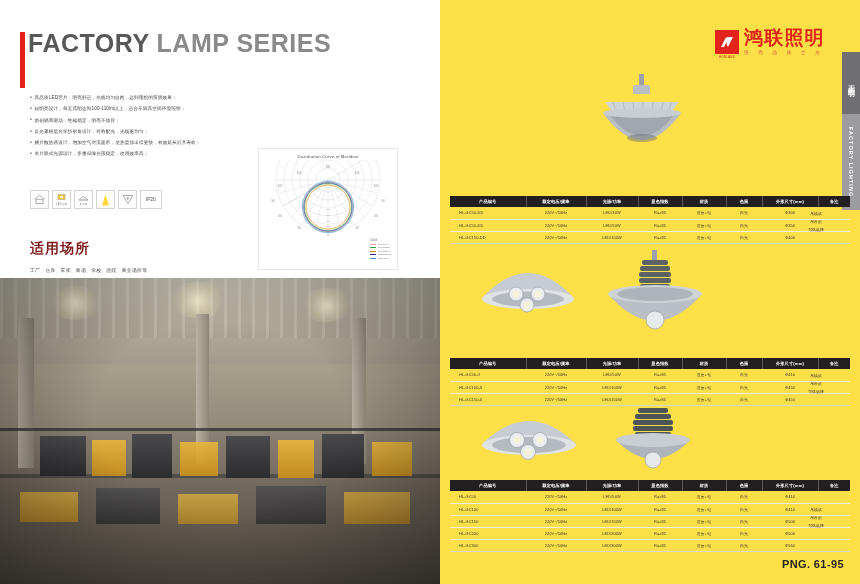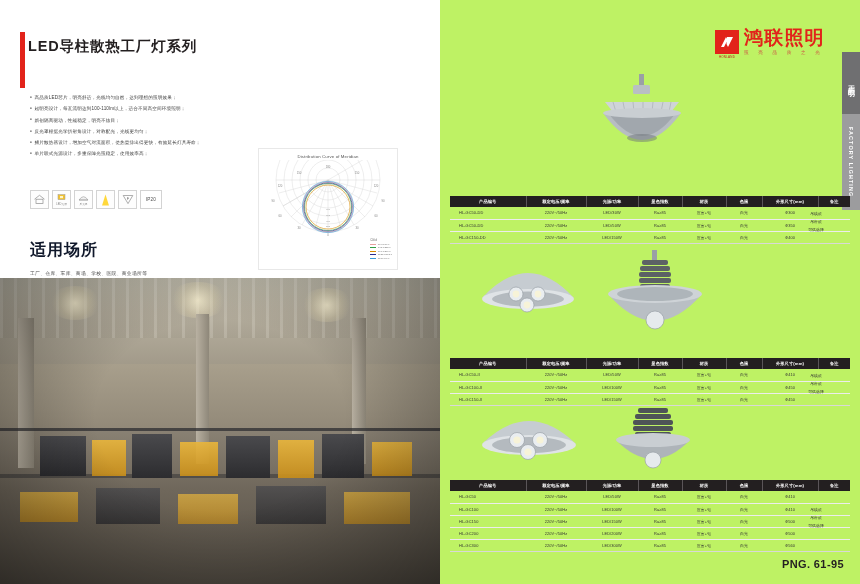--- a/index.html
+++ b/index.html
@@ -27,21 +27,21 @@
   
   .icon-strip { position:absolute; left:30px; top:190px; display:flex; gap:3px; align-items:flex-start; }
   .ic { width:19px; height:19px; border:1px solid #d3d3d3; background:#fdfdfd;
         display:flex; flex-direction:column; align-items:center; justify-content:center; }
   .ic svg { display:block; }
   .ic .cap { font-size:2.6px; color:#7a7a7a; margin-top:.5px; letter-spacing:.1px; }
   .ic-ip { width:22px; height:19px; border:1px solid #d3d3d3; display:flex; align-items:center; justify-content:center;
            font-size:4.6px; color:#4d4d4d; letter-spacing:.2px; }
 
   .places { position:absolute; left:30px; top:240px; }
-  .places-h { font-size:16px; font-weight:bold; color:#0f172a; letter-spacing:1px; }
+  .places-h { font-size:14px; font-weight:bold; color:#7f1d1d; letter-spacing:1px; }
   .places-t { margin-top:9px; font-size:4.8px; color:#4a4a4a; letter-spacing:.3px; }
 
   
   .chart-card { position:absolute; left:258px; top:148px; width:140px; height:122px;
                 background:#fff; border:1px solid #e8e8e8; }
   .chart-title { text-align:center; font-size:4.3px; color:#555; margin-top:5px; letter-spacing:.15px; }
   .chart-svg { display:block; margin:1px auto 0; }
   .chart-legend { position:absolute; right:5px; bottom:9px; }
   .chart-legend .lg-h { font-size:2.6px; color:#666; margin-bottom:.6px; }
   .chart-legend .lg-row { display:flex; align-items:center; gap:1.5px; margin-bottom:.4px; }
@@ -60,21 +60,21 @@
       background:linear-gradient(180deg,#a89f8c 0%, #8d8474 100%); }
   .photo .pillar { position:absolute; background:linear-gradient(90deg,#b9b1a2,#8e8779); }
   .photo .rail { position:absolute; background:#2f2f31; opacity:.75; }
   .photo .mach { position:absolute; background:linear-gradient(180deg,#e8b53c,#c98f1c); opacity:.92; }
   .photo .machD { position:absolute; background:linear-gradient(180deg,#4a4a4d,#2c2c2f); }
   .photo .glow { position:absolute; border-radius:50%;
       background:radial-gradient(circle, rgba(255,246,214,.85) 0%, rgba(255,240,190,.25) 45%, rgba(255,240,190,0) 72%); }
   .photo .vign { position:absolute; inset:0; background:radial-gradient(ellipse at 50% 45%, rgba(0,0,0,0) 40%, rgba(0,0,0,.42) 100%); }
 
   
-  .right-col { position:absolute; left:440px; top:0; width:420px; height:584px; background:#bef264; }
+  .right-col { position:absolute; left:440px; top:0; width:420px; height:584px; background:#fde047; }
 
   .logo-wrap { position:absolute; left:275px; top:28px; display:flex; align-items:center; gap:5px; }
   .logo-mark { width:24px; height:24px; background:#e2231a; position:relative; }
   .logo-mark svg { position:absolute; left:0; top:0; }
   .logo-mark .mk-cap { position:absolute; left:0; bottom:-5.5px; width:24px; text-align:center;
       font-size:3px; color:#c02018; letter-spacing:.2px; }
   .logo-txt .lt-main { font-size:19px; font-weight:bold; color:#e2231a; letter-spacing:1.2px; line-height:1; white-space:nowrap; }
   .logo-txt .lt-sub { margin-top:3px; font-size:4.6px; color:#cf4a42; letter-spacing:4.2px; white-space:nowrap; }
 
   
@@ -108,21 +108,21 @@
 </head>
 <body>
 
 <div class="page">
 
   <div class="left-col">
 
     <div class="red-bar"></div>
 
     <div class="title-block">
-      <div class="title-sub">LED导柱散热工厂灯系列</div>
+      <div class="title-main"><span class="strong">FACTORY</span><span> LAMP SERIES</span></div>
     </div>
 
     <div class="bullets">
       <div class="bullet">高品质LED芯片，明亮舒适，光线均匀自然，达到理想的照明效果；</div>
       <div class="bullet">超明亮设计，每瓦流明达到100-110lm以上，适合不同高空间环境照明；</div>
       <div class="bullet">新创隔离驱动，性能稳定，明亮不炫目；</div>
       <div class="bullet">反光罩根据光学折射角设计，对称配光，光线更均匀；</div>
       <div class="bullet">鳍片散热器设计，增加空气对流面积，使热量排出得更快，有效延长灯具寿命；</div>
       <div class="bullet">单片联式光源设计，多重保障光照稳定，使用效率高；</div>
     </div>

